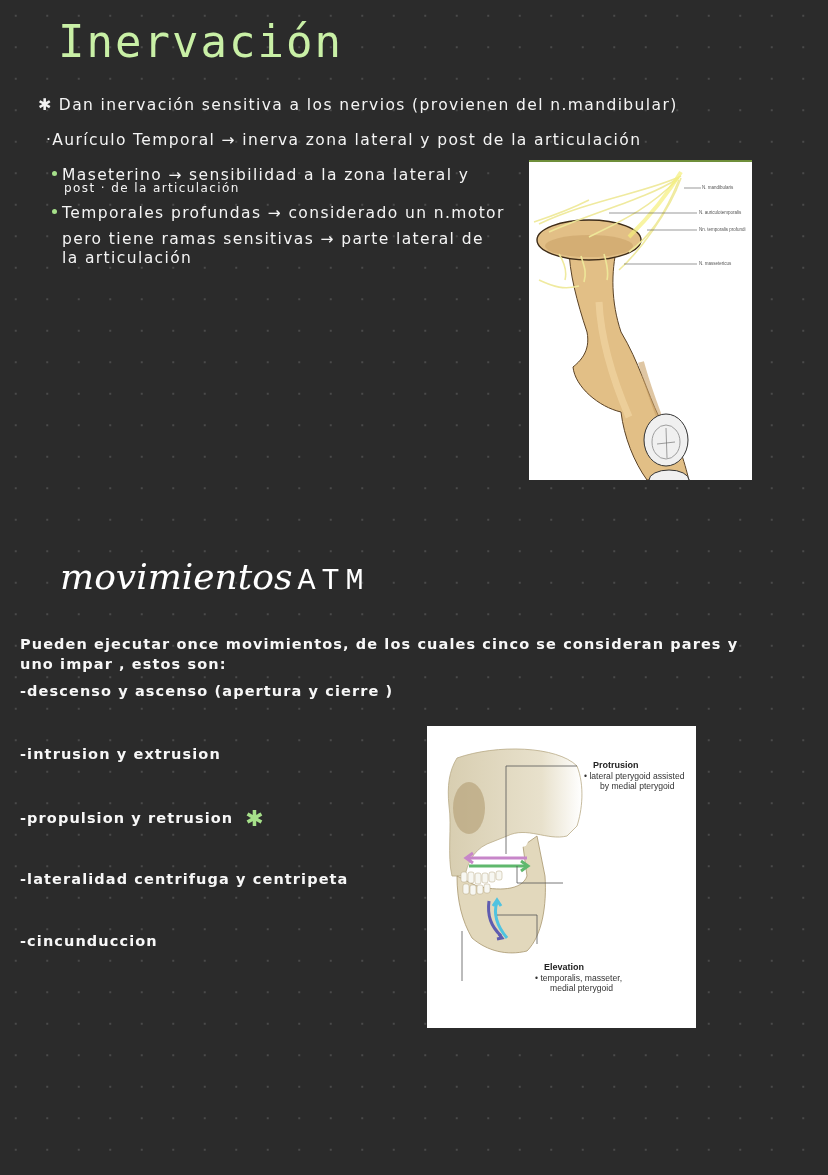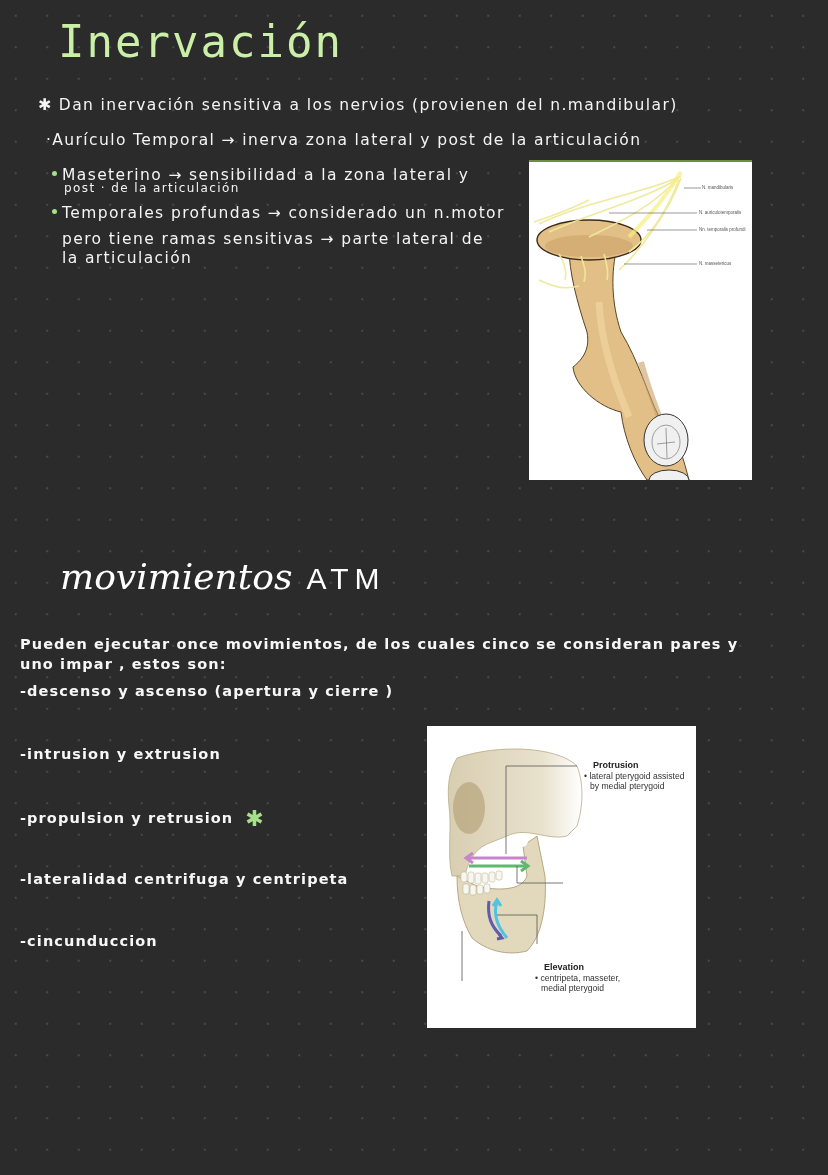--- a/index.html
+++ b/index.html
@@ -73,25 +73,25 @@
     .title-mov {
       left: 60px; top: 555px;
       font-family: "DejaVu Serif", serif;
       font-style: italic;
       font-size: 36px;
       color: #ffffff;
       line-height: 44px;
       white-space: nowrap;
     }
     .title-mov .atm {
-      font-family: Liberation Sans, sans-serif;
+      font-family: Liberation Mono, monospace;
       font-style: normal;
       font-size: 30px;
       letter-spacing: 6px;
-      margin-left: 14px;
+      margin-left: 5px;
     }
     .bold-hand {
       font-family: "DejaVu Sans", sans-serif;
       font-weight: bold;
       font-size: 14.5px;
       letter-spacing: 1.1px;
       color: #f7f7f7;
       white-space: nowrap;
       line-height: 20px;
     }
@@ -118,21 +118,21 @@
       line-height: 10.5px;
       white-space: nowrap;
     }
     .flabel .hd {
       font-weight: bold;
       color: #222;
       font-size: 9px;
       padding-left: 11px;
     }
     .flabel .it { display: block; padding-left: 2px; }
-    .flabel .it2 { display: block; padding-left: 8px; }
+    .flabel .it2 { display: block; padding-left: 8px; text-align: center; }
   </style>
 </head>
 <body>
 
 <div class="abs title-inervacion">Inervación</div>
 
 <div class="abs hand" style="left:38px; top:96px;">
   <span class="star">✱</span><span>Dan inervación sensitiva a los nervios (provienen del n.mandibular)</span>
 </div>
 
@@ -255,16 +255,16 @@
       <polyline points="35,205 35,255"></polyline>
     </g>
   </svg>
   <div class="flabel" style="left:155px; top:34px;">
     <span class="hd">Protrusion</span>
     <span class="it">• lateral pterygoid assisted</span>
     <span class="it2">by medial pterygoid</span>
   </div>
   <div class="flabel" style="left:106px; top:236px;">
     <span class="hd">Elevation</span>
-    <span class="it">• centripeta, masseter,</span>
+    <span class="it">• temporalis, masseter,</span>
     <span class="it2">medial pterygoid</span>
   </div>
 </div>
 
 </body></html>

